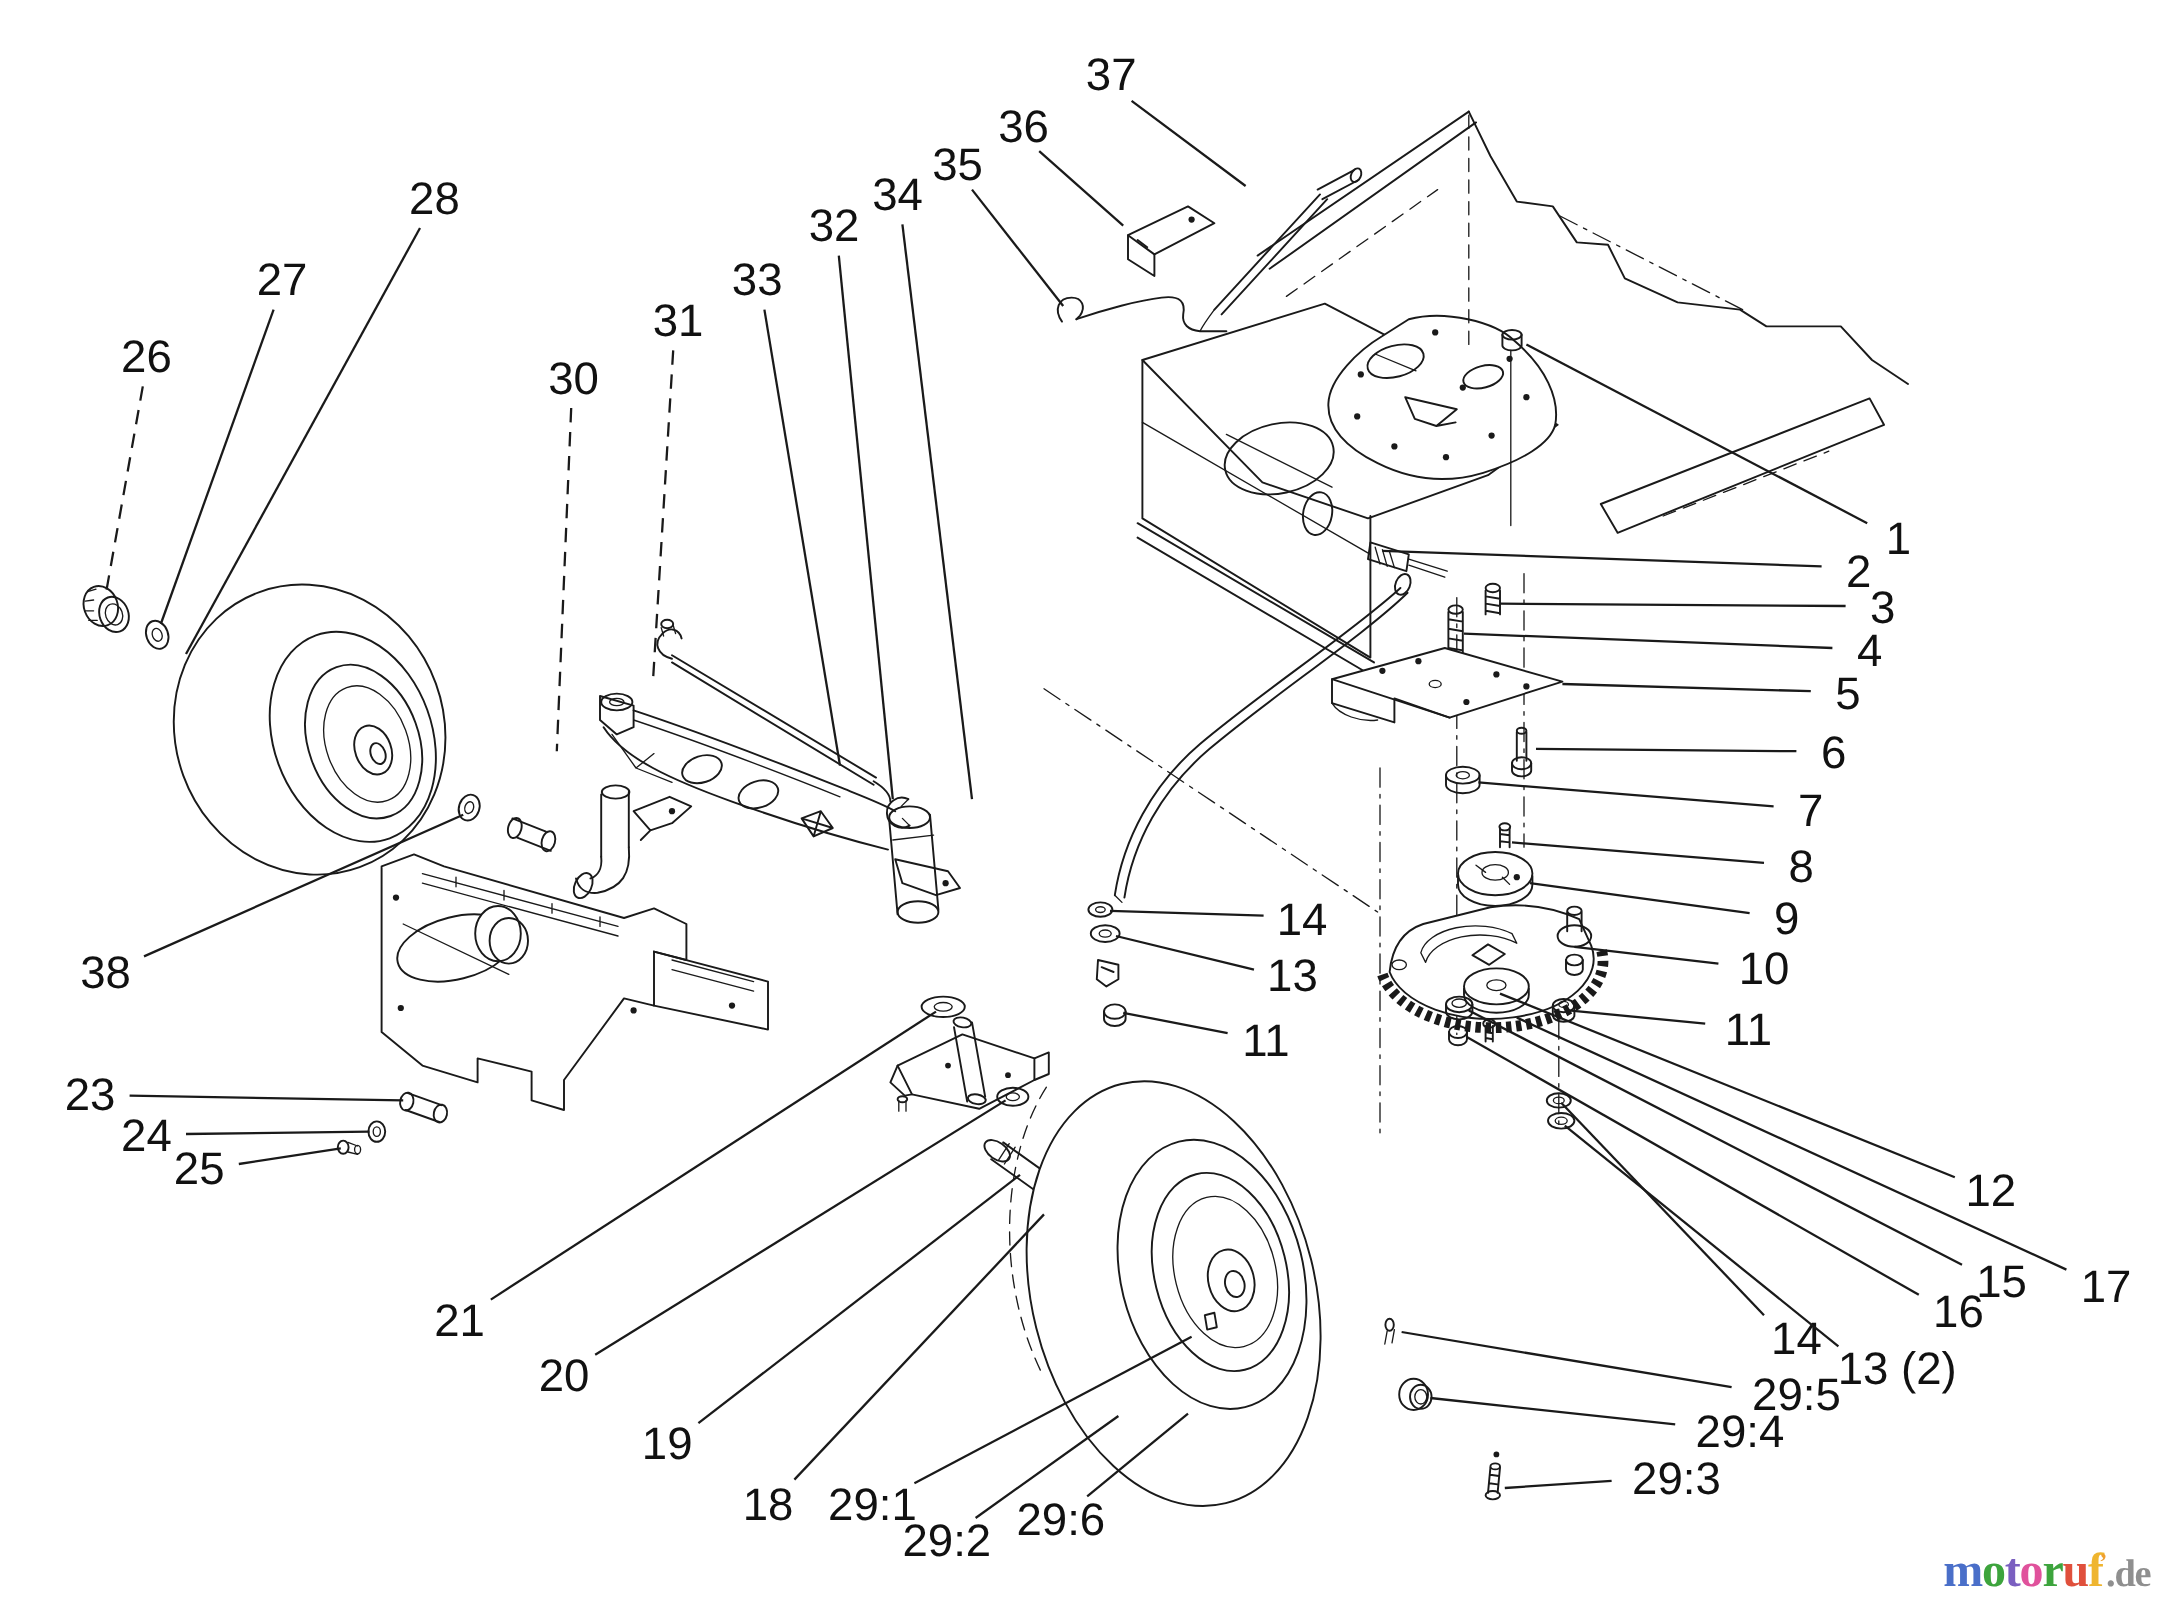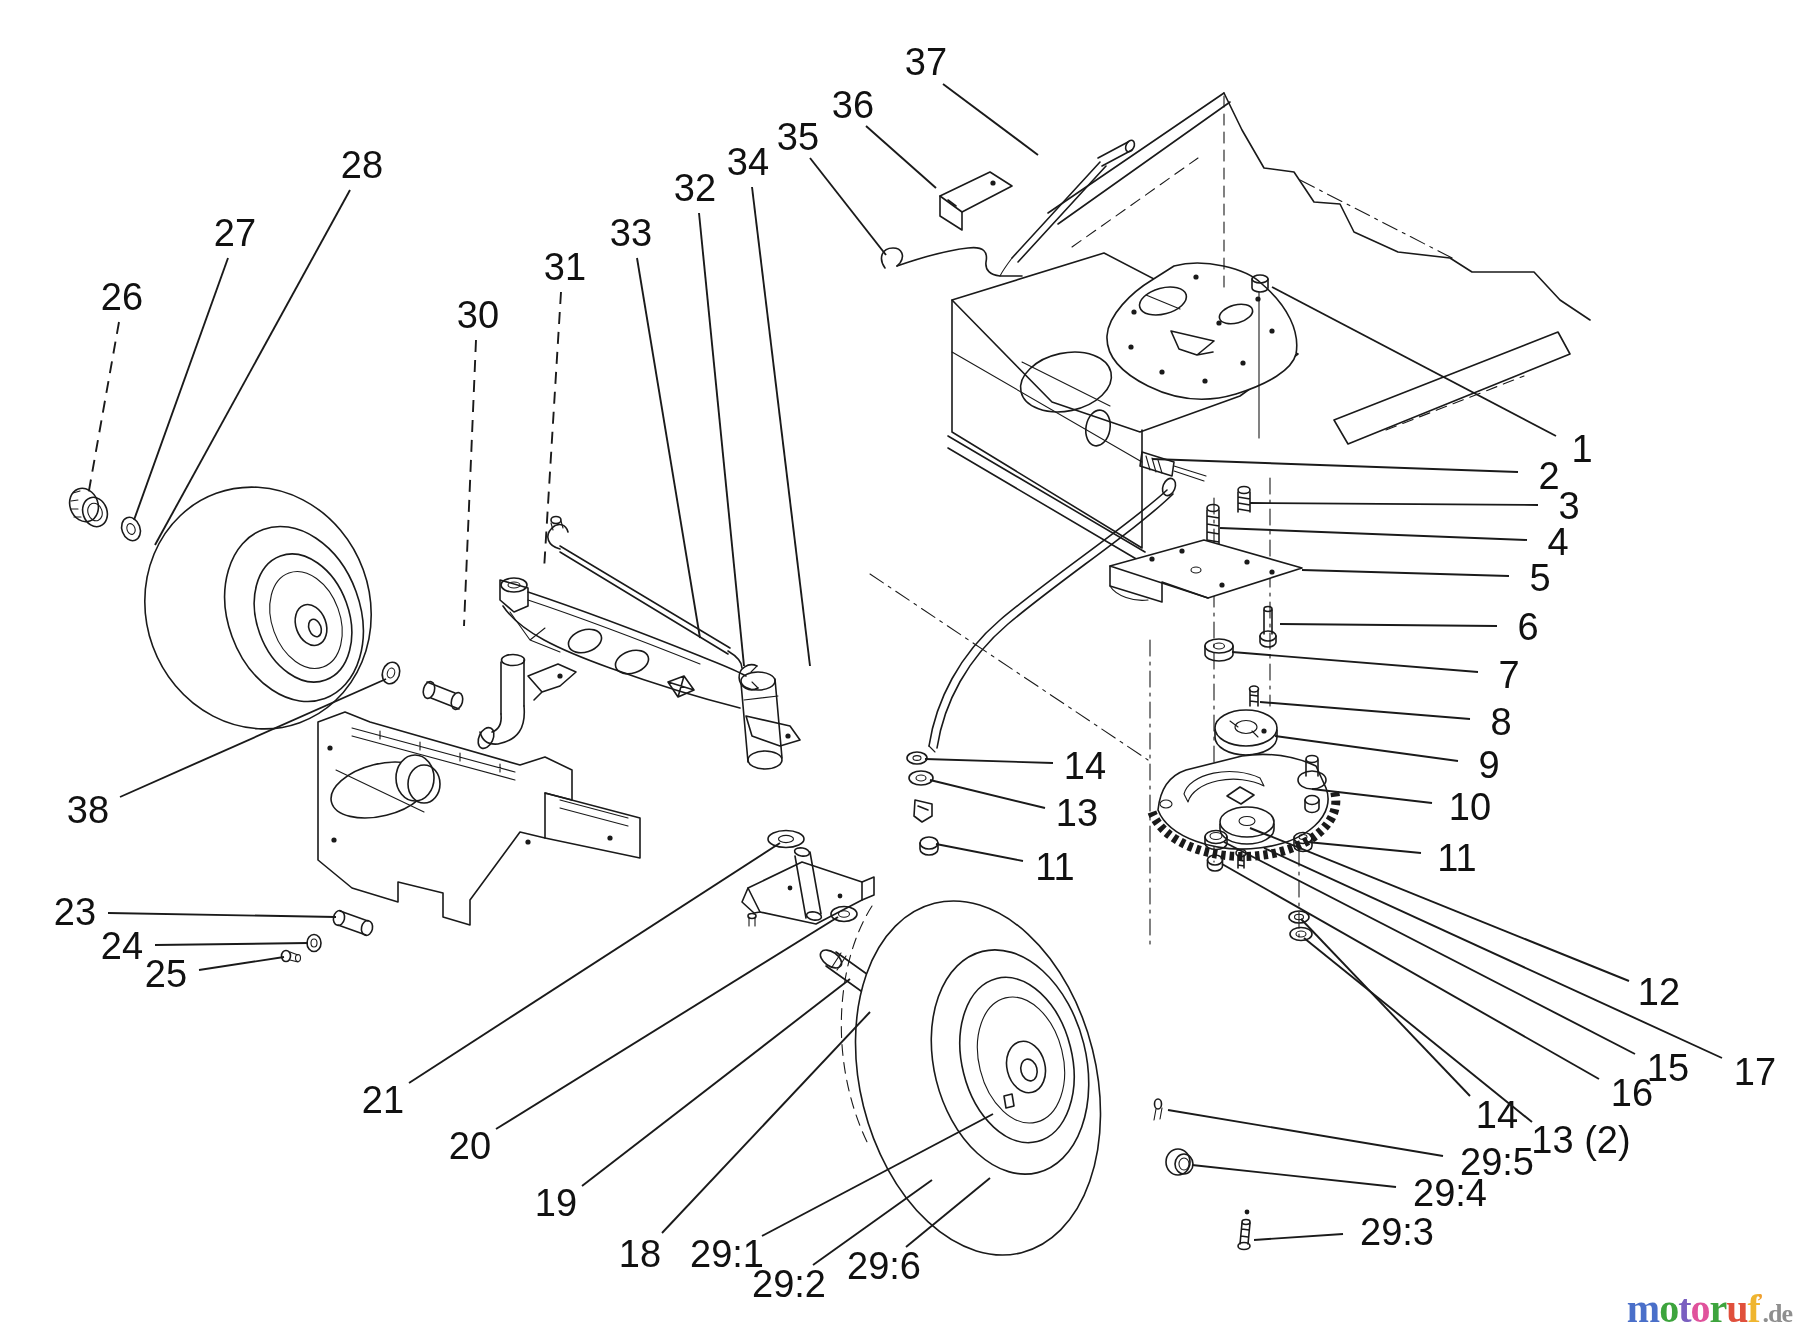--- a/index.html
+++ b/index.html
@@ -10,21 +10,21 @@
   .thin{stroke-width:1.1;}
   .fillw{fill:#ffffff;}
   .dash{stroke-dasharray:11 7;}
   .dashdot{stroke-dasharray:16 6 3 6;}
   .teeth{fill:none;stroke:#1a1a1a;stroke-width:9;stroke-dasharray:4.5 4;}
   .leader{stroke:#1a1a1a;stroke-width:1.9;fill:none;}
   .leader.dashed{stroke-dasharray:12 8;}
   text.callout{font:38px "Liberation Sans",sans-serif;fill:#111;text-anchor:middle;}
   #watermark{position:absolute;right:8px;bottom:8px;font-family:"Liberation Serif",serif;
              font-size:40px;font-weight:bold;letter-spacing:-1px;user-select:none;}
-  #watermark .de{font-size:26px;font-weight:bold;}
+  #watermark .de{font-size:32px;font-weight:bold;}
   #watermark .tick{font-size:20px;vertical-align:super;margin-left:-3px;}
 </style>
 </head>
 <body>
 
 <div id="page">
 <svg id="diagram-svg" width="1800" height="1340" viewBox="0 0 1800 1340">
 
   <g>
     <path class="ln thin dashdot" d="M870,574 L1148,760"></path>

